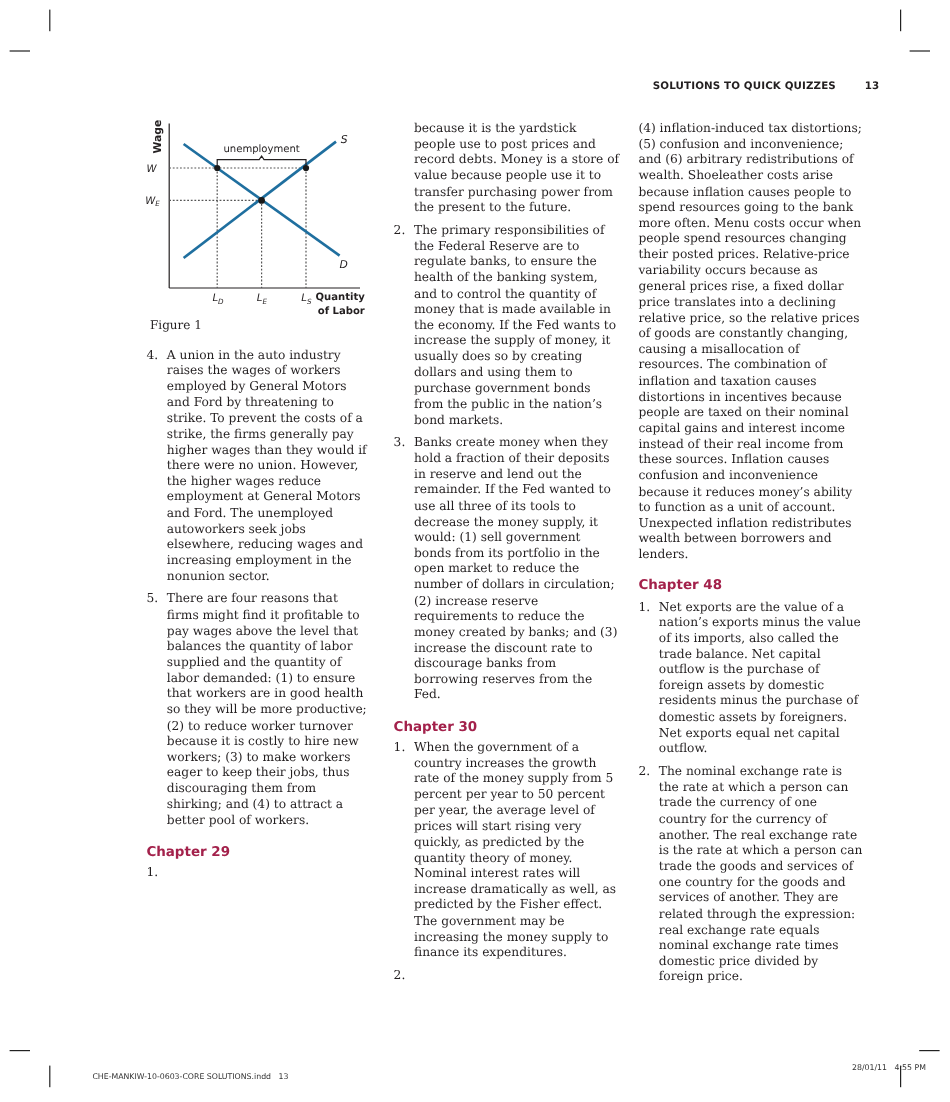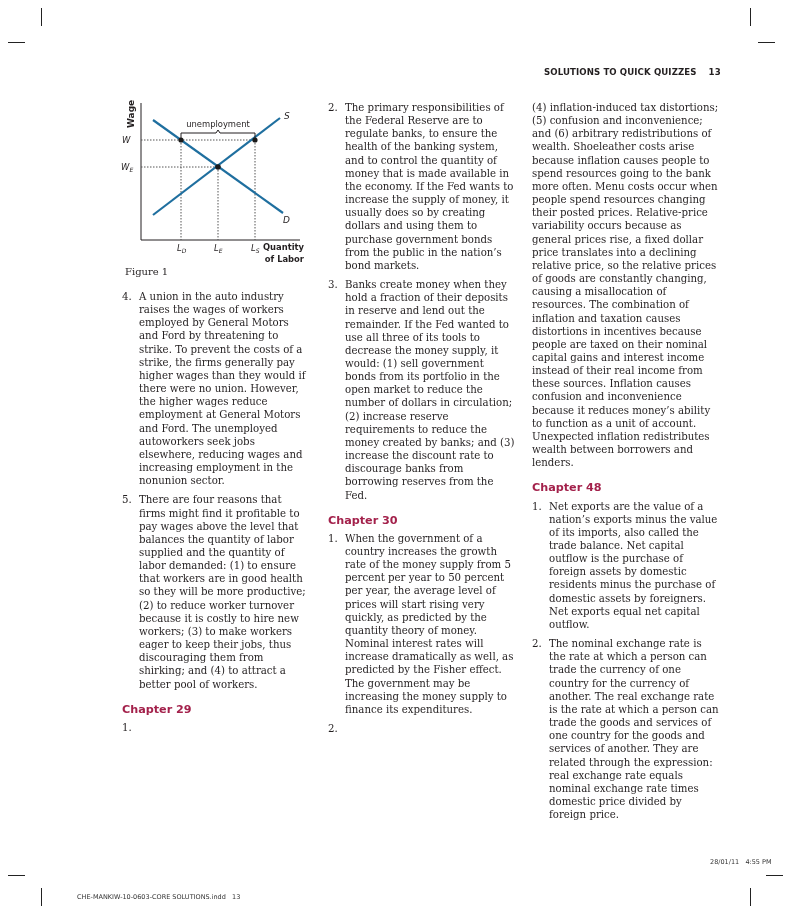--- a/index.html
+++ b/index.html
@@ -1,34 +1,34 @@
 <!DOCTYPE html>
 <html><head>
 <meta charset="utf-8">
 <style>
   html, body { margin: 0; padding: 0; background: #ffffff; }
   body { width: 792px; height: 918px; position: relative; overflow: hidden; font-family: "DejaVu Serif", serif; color: #231f20; }
   .crop { position: absolute; background: #222; }
   .cv { width: 1px; height: 18px; }
   .ch { height: 1px; width: 17px; }
   .running-head { position: absolute; top: 67px; left: 544px; font-family: "DejaVu Sans", sans-serif; font-weight: bold; font-size: 8.6px; letter-spacing: 0.1px; color: #231f20; white-space: nowrap; }
-  .running-head .pg { margin-left: 12px; }
+  .running-head .pg { margin-left: 24px; }
   .col { position: absolute; font-size: 10.2px; line-height: 13.15px; }
   .col1 { left: 122px; top: 290px; width: 188px; }
   .col2 { left: 328px; top: 101px; width: 188px; }
   .col3 { left: 532px; top: 101px; width: 188px; }
   .item { position: relative; padding-left: 17px; margin-bottom: 6px; }
   .item .num { position: absolute; left: 0; top: 0; }
   .item.cont { padding-left: 17px; }
   .chapter { font-family: "DejaVu Sans", sans-serif; font-weight: bold; color: #a3214b; font-size: 11.2px; margin: 12px 0 5px 0; }
   .fig-caption { position: absolute; left: 125px; top: 266px; font-weight: normal; font-size: 10px; }
   .graph { position: absolute; left: 110px; top: 95px; }
   .foot { position: absolute; font-family: "DejaVu Sans", sans-serif; font-size: 6.5px; color: #333; white-space: nowrap; margin-left: 24px; }
   .foot-left { left: 53px; top: 893px; }
-  .foot-right { left: 686px; top: 858px; }
+  .foot-right { left: 686px; top: 886px; }
   svg text { font-family: "DejaVu Sans", sans-serif; }
 </style>
 </head>
 <body>
 
 <div class="crop cv" style="left:41px; top:8px;"></div>
 <div class="crop cv" style="left:750px; top:8px;"></div>
 <div class="crop ch" style="left:8px; top:42px;"></div>
 <div class="crop ch" style="left:758px; top:42px;"></div>
 <div class="crop ch" style="left:8px; top:875px;"></div>
@@ -86,20 +86,21 @@
     <span class="num">5.</span>
     <span>There are four reasons that firms might find it profitable to pay wages above the level that balances the quantity of labor supplied and the quantity of labor demanded: (1) to ensure that workers are in good health so they will be more productive; (2) to reduce worker turnover because it is costly to hire new workers; (3) to make workers eager to keep their jobs, thus discouraging them from shirking; and (4) to attract a better pool of workers.</span>
   </div>
   <div class="chapter">Chapter 29</div>
   <div class="item">
     <span class="num">1.</span>
   </div>
 </div>
 
 <div class="col col2">
+  <div class="item cont">because it is the yardstick people use to post prices and record debts. Money is a store of value because people use it to transfer purchasing power from the present to the future.</div>
   <div class="item">
     <span class="num">2.</span>
     <span>The primary responsibilities of the Federal Reserve are to regulate banks, to ensure the health of the banking system, and to control the quantity of money that is made available in the economy. If the Fed wants to increase the supply of money, it usually does so by creating dollars and using them to purchase government bonds from the public in the nation’s bond markets.</span>
   </div>
   <div class="item">
     <span class="num">3.</span>
     <span>Banks create money when they hold a fraction of their deposits in reserve and lend out the remainder. If the Fed wanted to use all three of its tools to decrease the money supply, it would: (1) sell government bonds from its portfolio in the open market to reduce the number of dollars in circulation; (2) increase reserve requirements to reduce the money created by banks; and (3) increase the discount rate to discourage banks from borrowing reserves from the Fed.</span>
   </div>
   <div class="chapter">Chapter 30</div>
   <div class="item">

